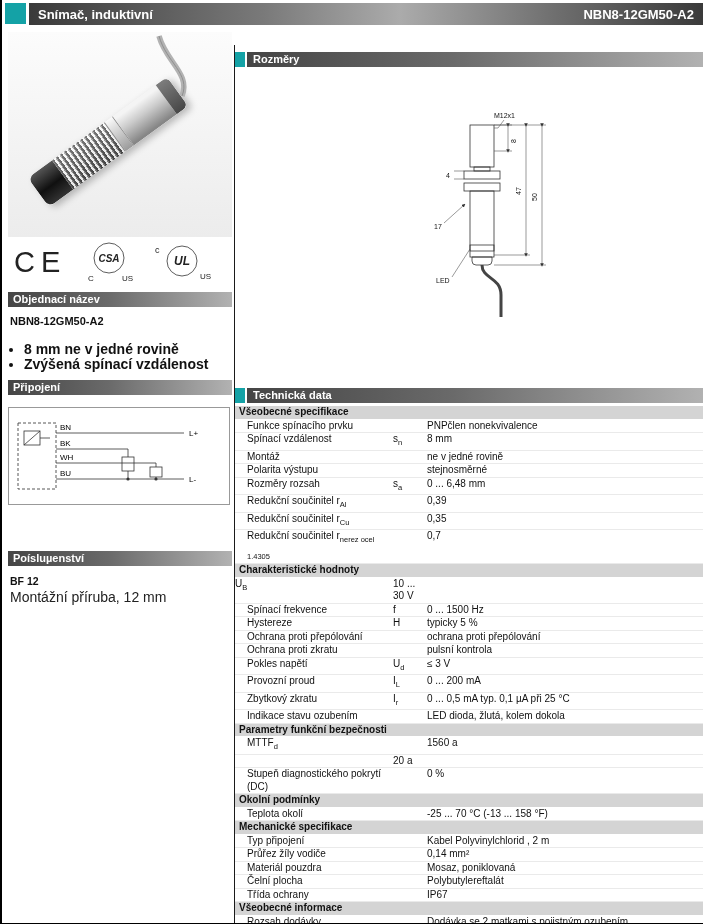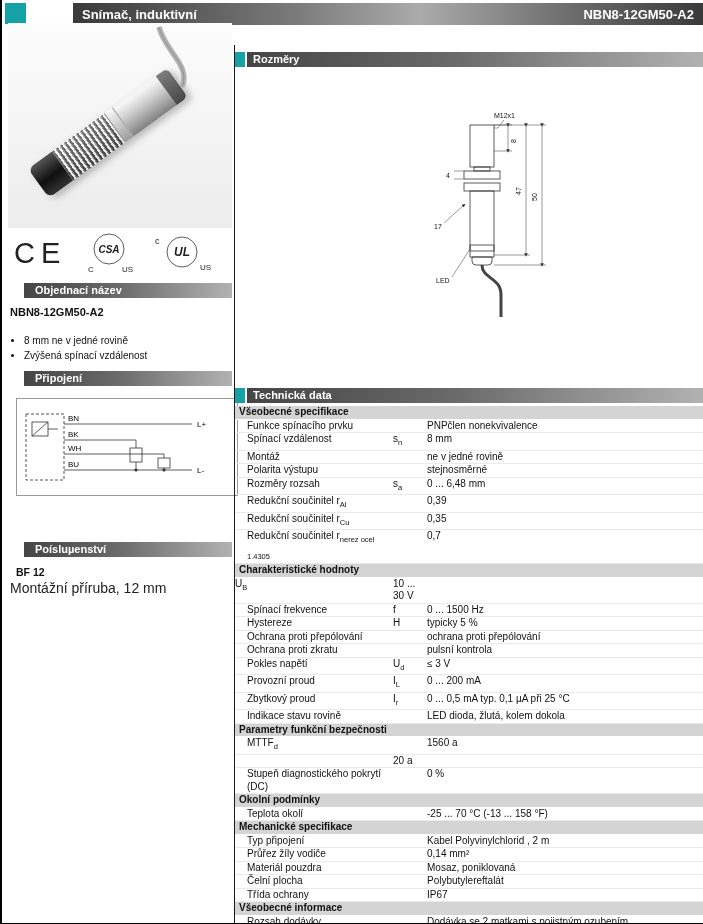--- a/index.html
+++ b/index.html
@@ -5,48 +5,48 @@
   html,body{margin:0;padding:0;background:#fff;}
   .page{position:relative;width:703px;height:924px;background:#fff;overflow:hidden;
         font-family:"Liberation Sans",sans-serif;color:#111;
         border-left:2px solid #000;border-bottom:1px solid #000;box-sizing:border-box;}
 
   
   .brand-square{position:absolute;left:3px;top:3px;width:21px;height:21px;background:#14a2a6;}
   .header-bar{position:absolute;left:27px;top:3px;right:0;height:22px;
       background:linear-gradient(90deg,#3a3a3a 0%,#7a7a7a 35%,#ababab 55%,#6f6f6f 78%,#3a3a3a 100%);
       color:#fff;font-weight:bold;font-size:13px;display:flex;justify-content:space-between;
-      align-items:center;padding:0 9px;box-sizing:border-box;margin-left:44px;}
+      align-items:center;padding:0 9px;box-sizing:border-box;}
 
   
-  .left-col{position:absolute;left:6px;top:23px;width:224px;}
+  .left-col{position:absolute;left:6px;top:32px;width:224px;}
   .photo{position:relative;height:205px;background:linear-gradient(180deg,#fcfcfc,#ececec);overflow:hidden;}
   .sensor{position:absolute;left:14px;top:92px;width:172px;height:36px;display:flex;
       transform:rotate(-36deg);border-radius:5px;box-shadow:3px 4px 7px rgba(0,0,0,.25);overflow:hidden;}
   .s-tip{flex:0 0 30px;background:linear-gradient(180deg,#555,#101010 55%,#333);border-radius:7px 0 0 7px;}
   .s-thread{flex:0 0 64px;background:
       repeating-linear-gradient(90deg,rgba(20,20,20,.55) 0 2px,rgba(255,255,255,.8) 2px 4px,rgba(110,110,110,.45) 4px 5px),
       linear-gradient(180deg,#ededed,#7d7d7d);}
   .s-ring{flex:0 0 9px;background:linear-gradient(180deg,#fafafa,#9a9a9a);border-left:1px solid #8a8a8a;border-right:1px solid #8a8a8a;}
   .s-barrel{flex:1;background:linear-gradient(180deg,#f4f4f4 10%,#cbcbcb 45%,#868686 95%);}
   .s-end{flex:0 0 14px;background:linear-gradient(180deg,#7d7d7d,#474747);border-radius:0 6px 6px 0;}
   .cable{position:absolute;left:0;top:0;}
 
   .logos{display:flex;align-items:center;gap:16px;height:50px;padding:0 6px;}
   .ce-text{font-size:29px;letter-spacing:6px;color:#222;}
   .logo-svg text{fill:#222;}
 
   .sec-bar{height:15px;margin-top:5px;
       background:linear-gradient(90deg,#454545 0%,#6a6a6a 45%,#b2b2b2 100%);
-      color:#fff;font-weight:bold;font-size:11px;line-height:15px;padding-left:11px;margin-left:16px;}
+      color:#fff;font-weight:bold;font-size:11px;line-height:15px;padding-left:5px;}
   .order-value{font-weight:bold;font-size:11px;padding:8px 0 10px 2px;}
   .features{margin:6px 0 9px;padding-left:16px;}
-  .features li{font-size:10px;font-weight:normal;margin:2px 0;line-height:13px;}
-  .conn{margin:12px 8px 42px;}
-  .acc-name{font-weight:bold;font-size:10.5px;margin:9px 0 2px 8px;}
+  .features li{font-size:14px;font-weight:bold;margin:2px 0;line-height:13px;}
+  .conn{margin:12px 0 42px;}
+  .acc-name{font-weight:bold;font-size:10.5px;margin:9px 0 2px 2px;}
   .acc-desc{font-size:14px;margin-left:2px;color:#222;}
 
   
   .right-col{position:absolute;left:232px;top:45px;width:471px;height:879px;
       border-left:1px solid #1a1a1a;box-sizing:border-box;}
   .rbar{display:flex;margin-top:7px;height:15px;}
   .rbar .chip{flex:0 0 10px;background:#14a2a6;margin-right:2px;}
   .rbar .rbar-label{flex:1;background:linear-gradient(90deg,#454545 0%,#6a6a6a 45%,#b2b2b2 100%);
       color:#fff;font-weight:bold;font-size:11px;line-height:15px;padding-left:6px;}
   .dim-area{height:314px;display:flex;align-items:center;justify-content:center;}
@@ -286,26 +286,26 @@
           <span class="tlbl">Pokles napětí</span>
           <span class="tsym">U<sub>d</sub></span>
           <span class="tval">≤ 3 V</span>
         </div>
         <div class="trow tdata">
           <span class="tlbl">Provozní proud</span>
           <span class="tsym">I<sub>L</sub></span>
           <span class="tval">0 ... 200 mA</span>
         </div>
         <div class="trow tdata">
-          <span class="tlbl">Zbytkový proud</span>
+          <span class="tlbl">Zbytkový zkratu</span>
           <span class="tsym">I<sub>r</sub></span>
           <span class="tval">0 ... 0,5 mA typ. 0,1 µA při 25 °C</span>
         </div>
         <div class="trow tdata">
-          <span class="tlbl">Indikace stavu rovině</span>
+          <span class="tlbl">Indikace stavu ozubením</span>
           <span class="tsym"></span>
           <span class="tval">LED dioda, žlutá, kolem dokola</span>
         </div>
         <div class="trow tsec">Parametry funkční bezpečnosti</div>
         <div class="trow tdata">
           <span class="tlbl">MTTF<sub>d</sub></span>
           <span class="tsym"></span>
           <span class="tval">1560 a</span>
         </div>
         <div class="trow tdata">

